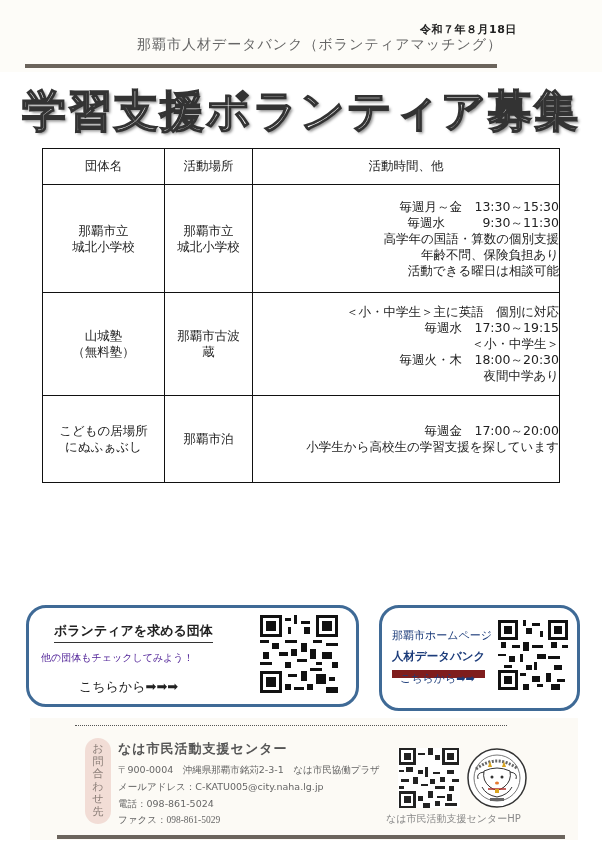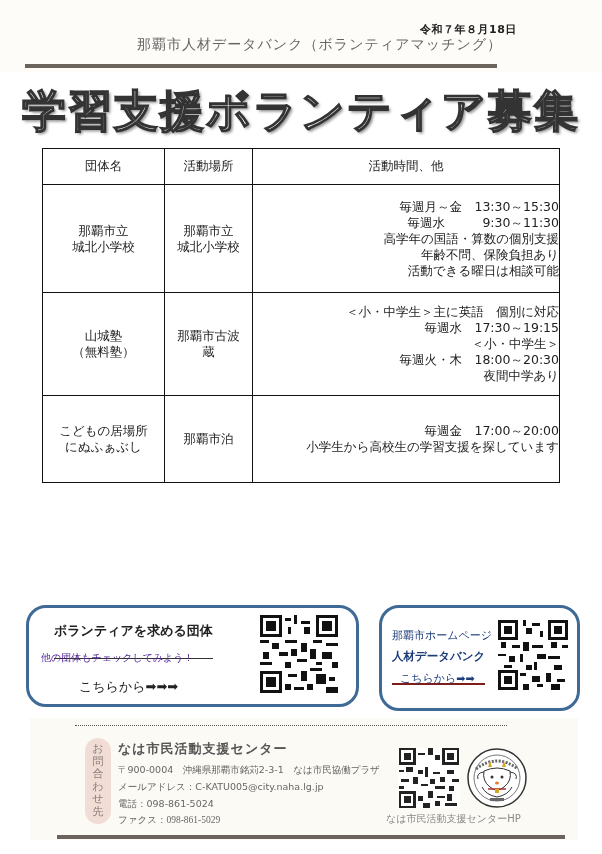--- a/index.html
+++ b/index.html
@@ -20,25 +20,25 @@
   table.list th, table.list td { border: 1.5px solid #111; }
   table.list th { height: 36px; font-weight: normal; text-align: center; vertical-align: middle; }
   table.list td { vertical-align: middle; text-align: center; line-height: 16px; }
   table.list td.details { text-align: right; padding-left: 6px; line-height: 16px; font-size: 12.5px; }
   .col1 { width: 122px; } .col2 { width: 88px; }
   .r1 { height: 108px; } .r2 { height: 103px; } .r3 { height: 87px; } .r4 { height: 86px; }
 
   .box { position: absolute; border: 3px solid #3f6a96; border-radius: 20px; background: #fff; }
   .box1 { left: 26px; top: 605px; width: 333px; height: 102px; }
   .box2 { left: 379px; top: 605px; width: 201px; height: 106px; }
-  .b1-title { position: absolute; left: 25px; top: 14px; font-size: 13px; font-weight: bold; color: #222; border-bottom: 1.5px solid #333; padding-bottom: 18px; }
+  .b1-title { position: absolute; left: 25px; top: 14px; font-size: 13px; font-weight: bold; color: #222; border-bottom: 1.5px solid #333; padding-bottom: 2px; }
   .b1-line2 { position: absolute; left: 12px; top: 43px; font-size: 10px; color: #4c1d95; }
   .b1-line3 { position: absolute; left: 50px; top: 70px; font-size: 13px; color: #222; }
   .b2-line1 { position: absolute; left: 10px; top: 20px; font-size: 11px; color: #1c3c7a; }
-  .b2-line2 { position: absolute; left: 10px; top: 41px; font-size: 11.5px; font-weight: bold; color: #1c3c7a; border-bottom: 2px solid #7f1d1d; padding-bottom: 19px; }
+  .b2-line2 { position: absolute; left: 10px; top: 41px; font-size: 11.5px; font-weight: bold; color: #1c3c7a; border-bottom: 8px solid #7f1d1d; padding-bottom: 6px; }
   .b2-line3 { position: absolute; left: 18px; top: 63px; font-size: 11px; color: #1c3c7a; }
 
   .qr { position: absolute; background: #fff; }
   .qr svg { width: 100%; height: 100%; display: block; }
   .qr1 { left: 260px; top: 615px; width: 78px; height: 78px; }
   .qr2 { left: 498px; top: 620px; width: 70px; height: 70px; }
   .qr3 { left: 398px; top: 748px; width: 62px; height: 60px; }
 
   .footer-band { position: absolute; left: 30px; top: 718px; width: 548px; height: 122px; background: #fcfaf5; }
   .dotted-rule { position: absolute; left: 75px; top: 725px; width: 432px; border-top: 1.5px dotted #555; }

